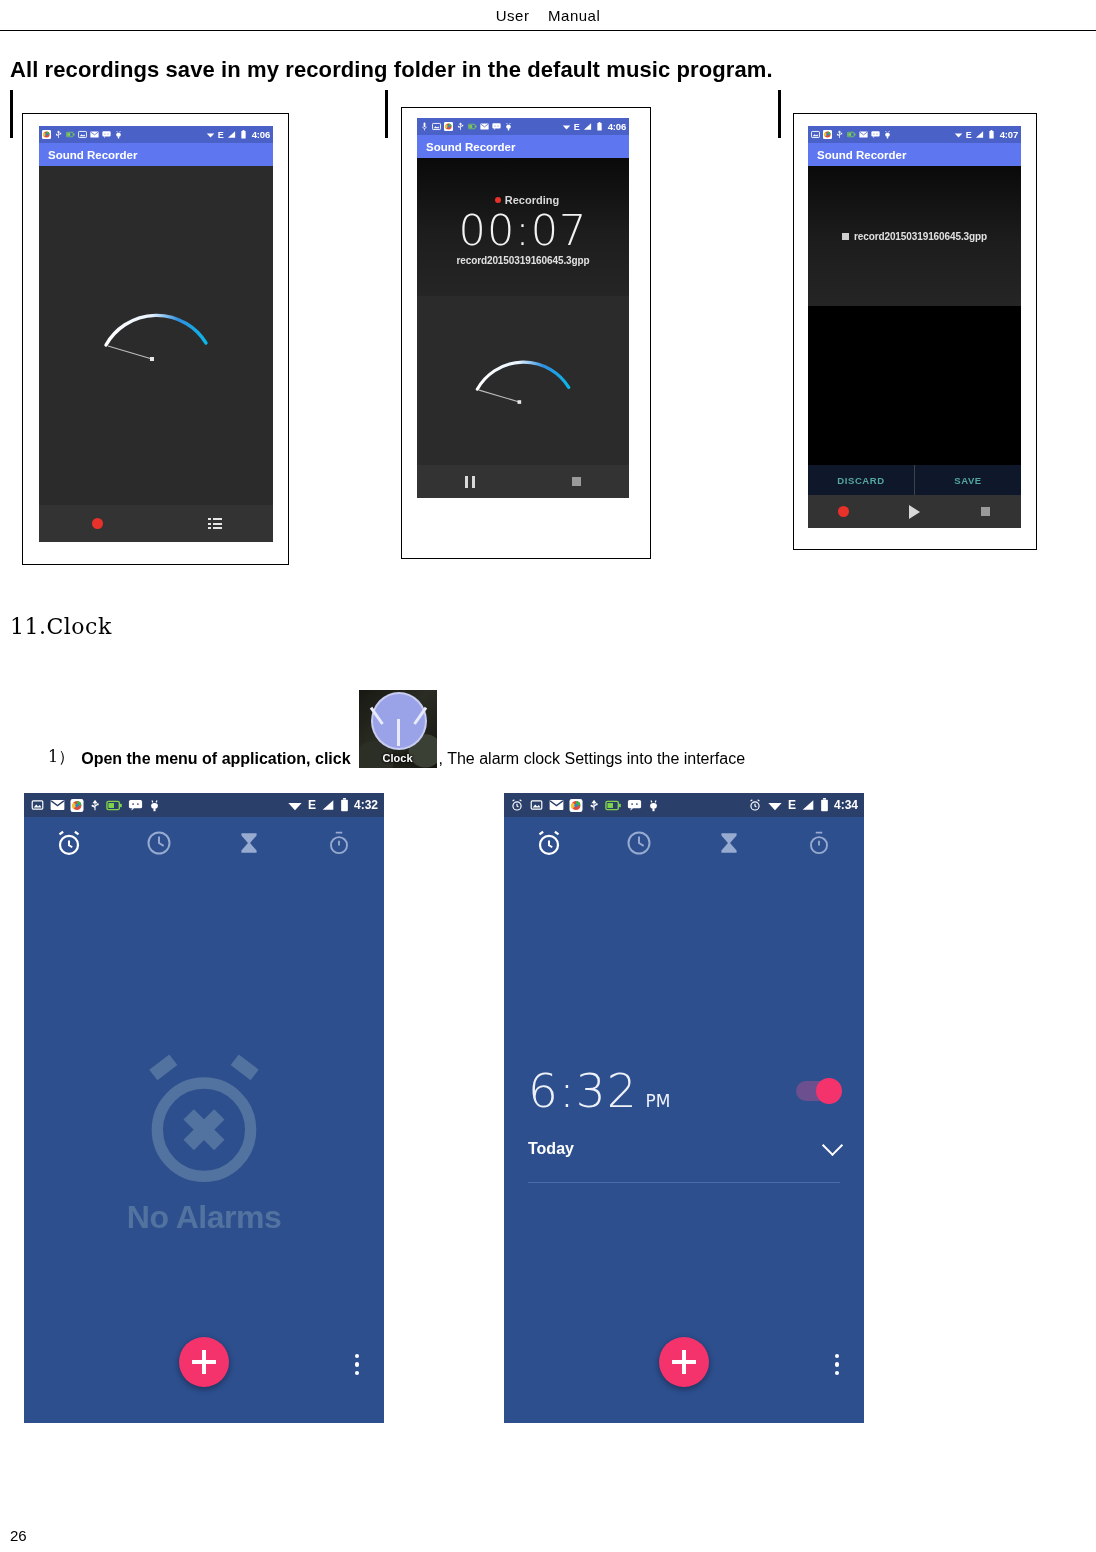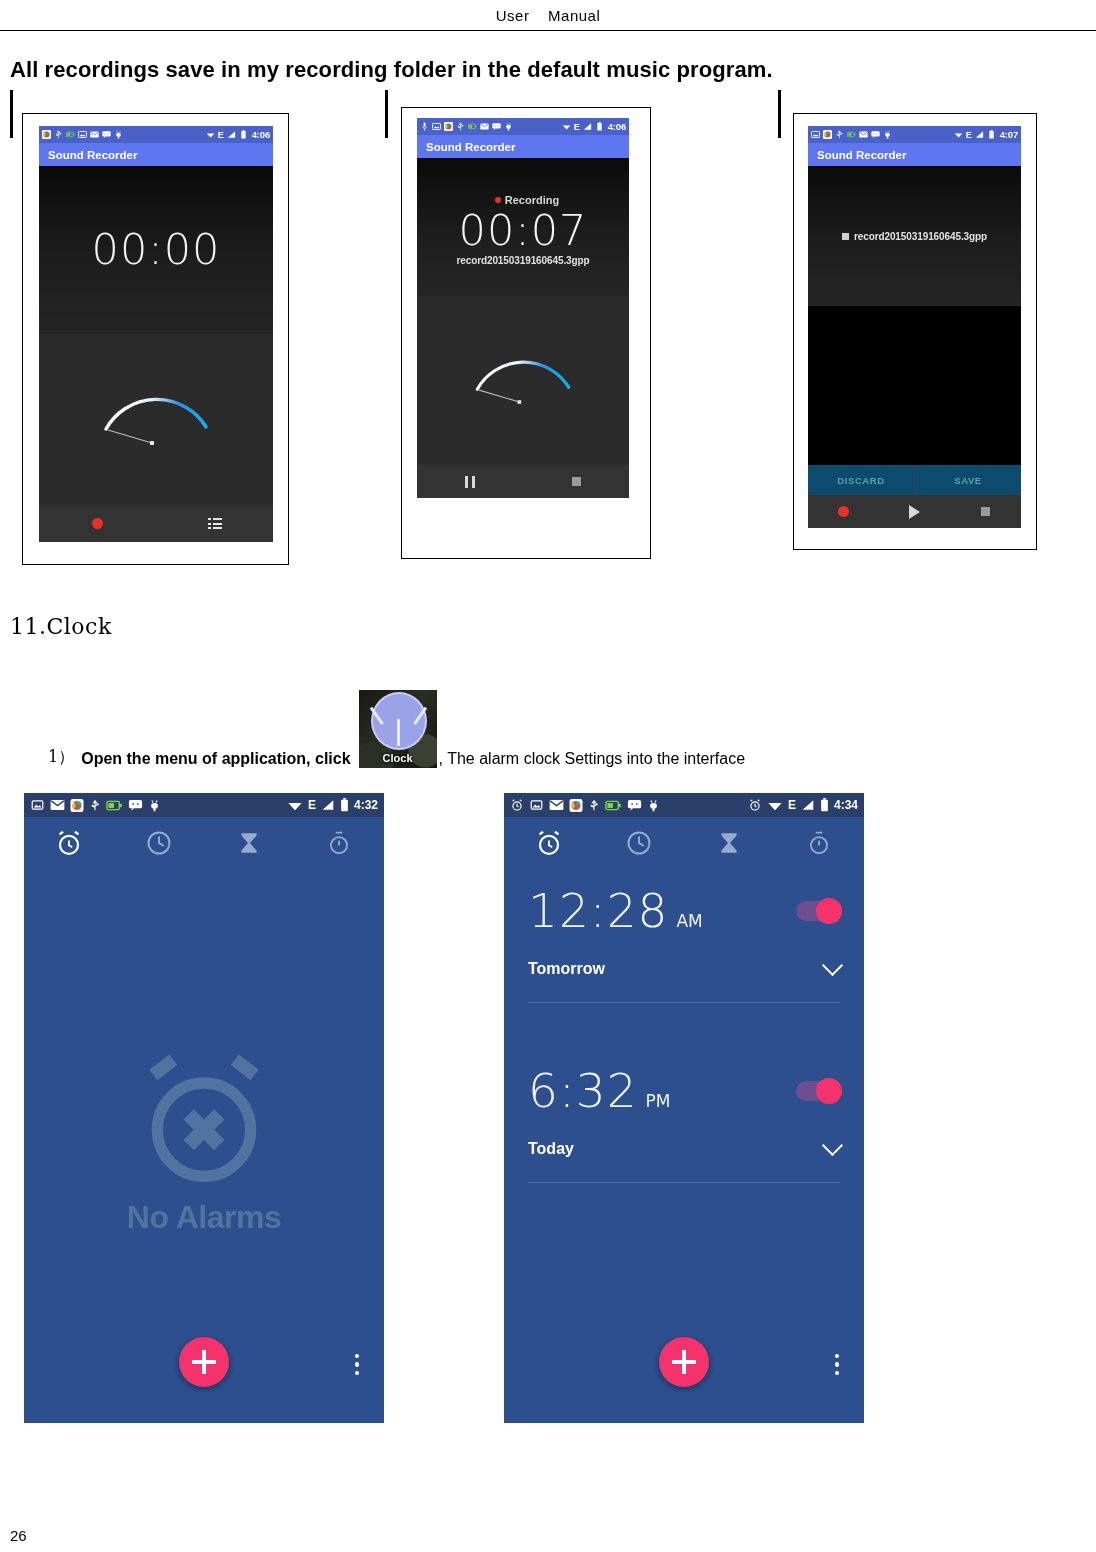--- a/index.html
+++ b/index.html
@@ -126,21 +126,21 @@
   }
   .list-icon i.d { width:3px; background:#e6e6e6; }
   .pause-icon { width:10px; height:12px; position:relative; }
   .pause-icon i { position:absolute; top:0; width:3.4px; height:12px; background:#d9d9d9; }
   .stop-icon { width:9px; height:9px; background:#9a9a9a; }
   .play-icon {
     width:0;height:0;border-left:11px solid #d9d9d9;
     border-top:7px solid transparent;border-bottom:7px solid transparent;
   }
   .savebar {
-    background:#0c4a6e; display:flex; align-items:stretch;
+    background:#0f172a; display:flex; align-items:stretch;
   }
   .savebar div {
     flex:1; display:flex; align-items:center; justify-content:center;
     color:#53a7a0; font-size:9.5px; font-weight:bold; letter-spacing:.6px;
   }
   .savebar div:first-child { border-right:1px solid #3a4448; }
 
   
   .sec-head {
     position:absolute;
@@ -323,23 +323,20 @@
       <svg class="sbi" viewBox="0 0 6 10">
           <rect x="2" y="0" width="2" height="1.2" fill="#fff"></rect>
           <rect x="0.6" y="1.2" width="4.8" height="8.2" rx="0.6" fill="#fff"></rect>
         </svg>
       <span class="sb-time">4:06</span>
     </div>
   </div>
 
   <div class="appbar">Sound Recorder</div>
 
-  <div class="rec-display" style="height:168px; display:flex; flex-direction:column; justify-content:center;">
-    <div class="rec-time">00:00</div>
-  </div>
 
   <div class="vu-area" style="flex:1;">
     <svg width="140" height="70" viewBox="0 0 140 70">
       <defs>
         <linearGradient id="g1" x1="0" y1="0" x2="1" y2="0">
           <stop offset="0%" stop-color="#ffffff"></stop>
             <stop offset="45%" stop-color="#eaf4ff"></stop>
           <stop offset="72%" stop-color="#2f8fe0"></stop>
             <stop offset="100%" stop-color="#0bb6e8"></stop>
         </linearGradient>
@@ -765,36 +762,20 @@
     <div class="cp-tab">
       <svg width="26" height="30" viewBox="0 0 24 24" fill="none" stroke="#97aad0" stroke-width="1.7">
         <circle cx="12" cy="14" r="7.4"></circle>
           <path d="M9 2.4h6M12 10v4.2"></path>
       </svg>
     </div>
   </div>
 
   <div class="cp-body">
 
-    <div class="alarm-row" style="top:18px;">
-      <div style="display:flex; align-items:flex-start; justify-content:space-between;">
-        <div class="alarm-time">
-          <span>12:28</span>
-          <span class="alarm-ampm">AM</span>
-        </div>
-        <div class="toggle" style="margin-top:14px;">
-          <span class="knob"></span>
-        </div>
-      </div>
-      <div class="alarm-sub">
-        <span>Tomorrow</span>
-        <span class="chev"></span>
-      </div>
-      <div class="alarm-divider"></div>
-    </div>
 
     <div class="alarm-row" style="top:198px;">
       <div style="display:flex; align-items:flex-start; justify-content:space-between;">
         <div class="alarm-time">
           <span>6:32</span>
           <span class="alarm-ampm">PM</span>
         </div>
         <div class="toggle" style="margin-top:14px;">
           <span class="knob"></span>
         </div>

